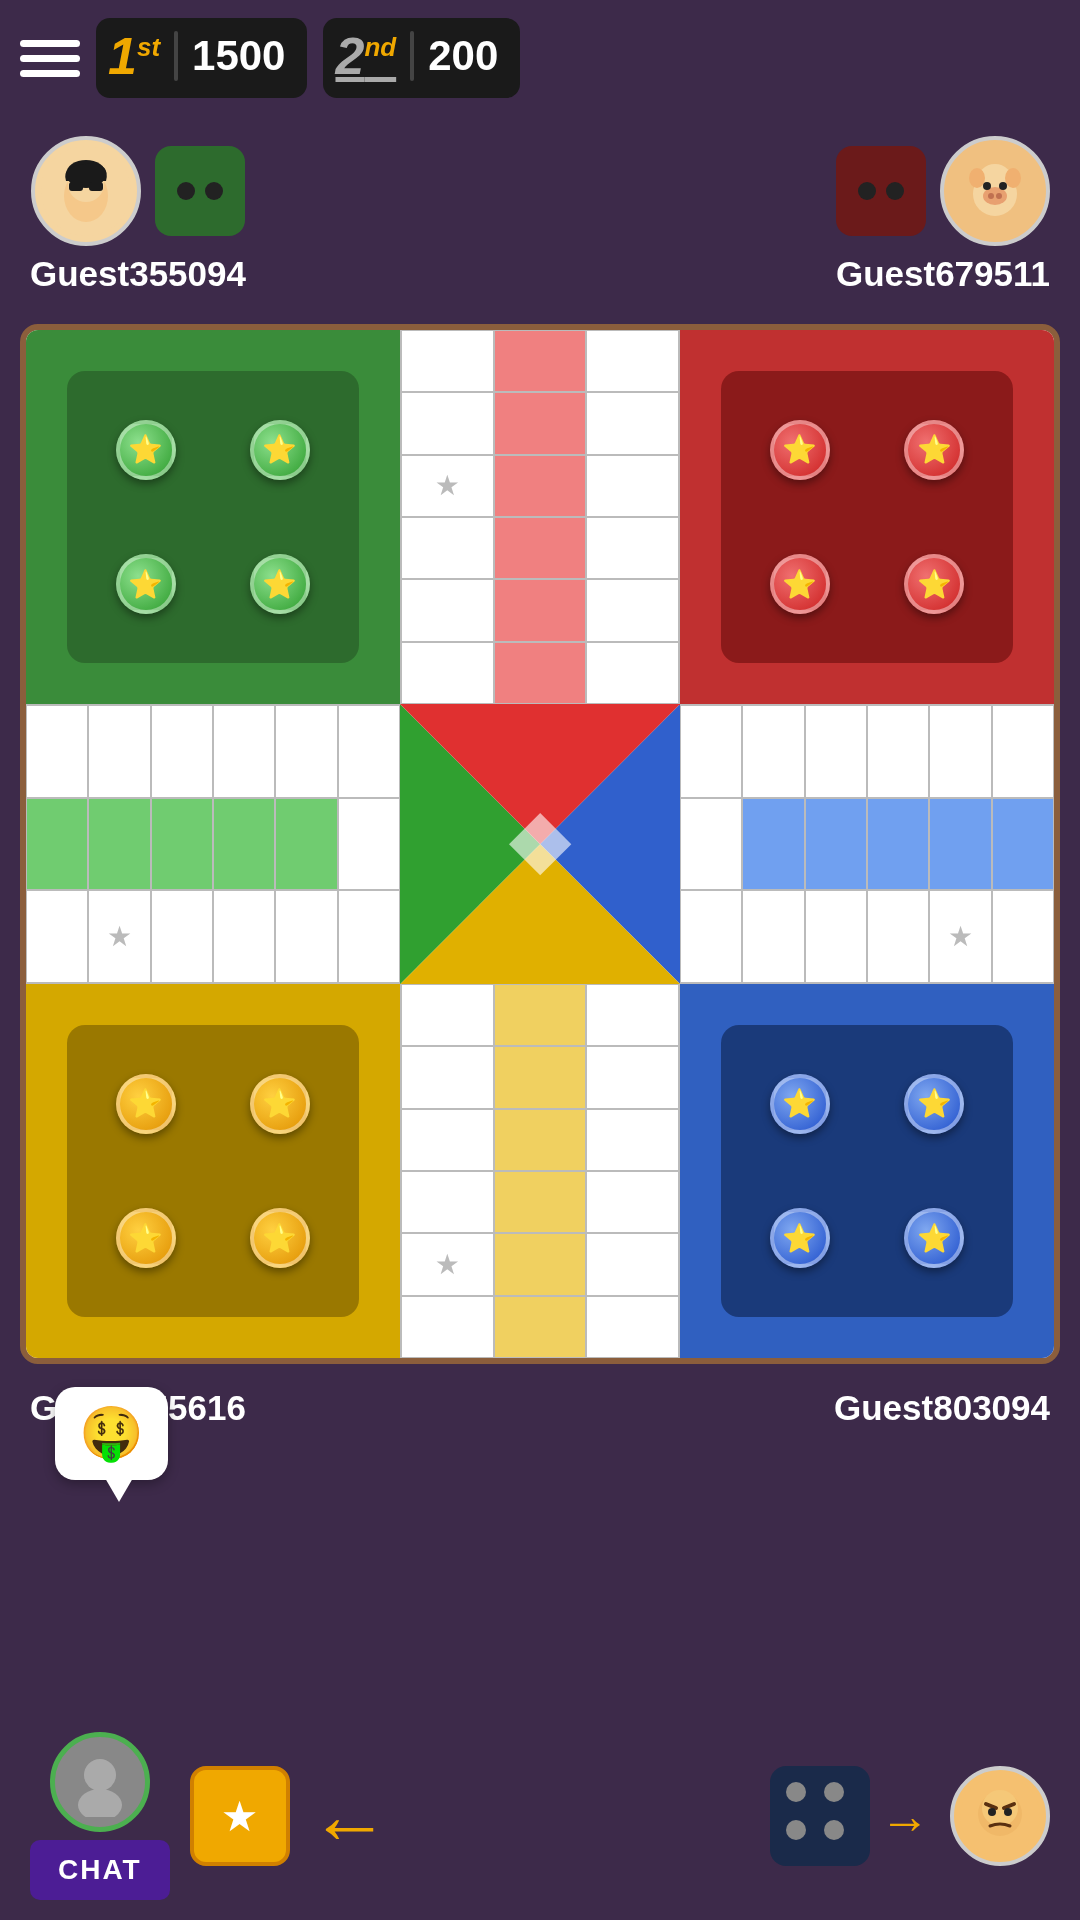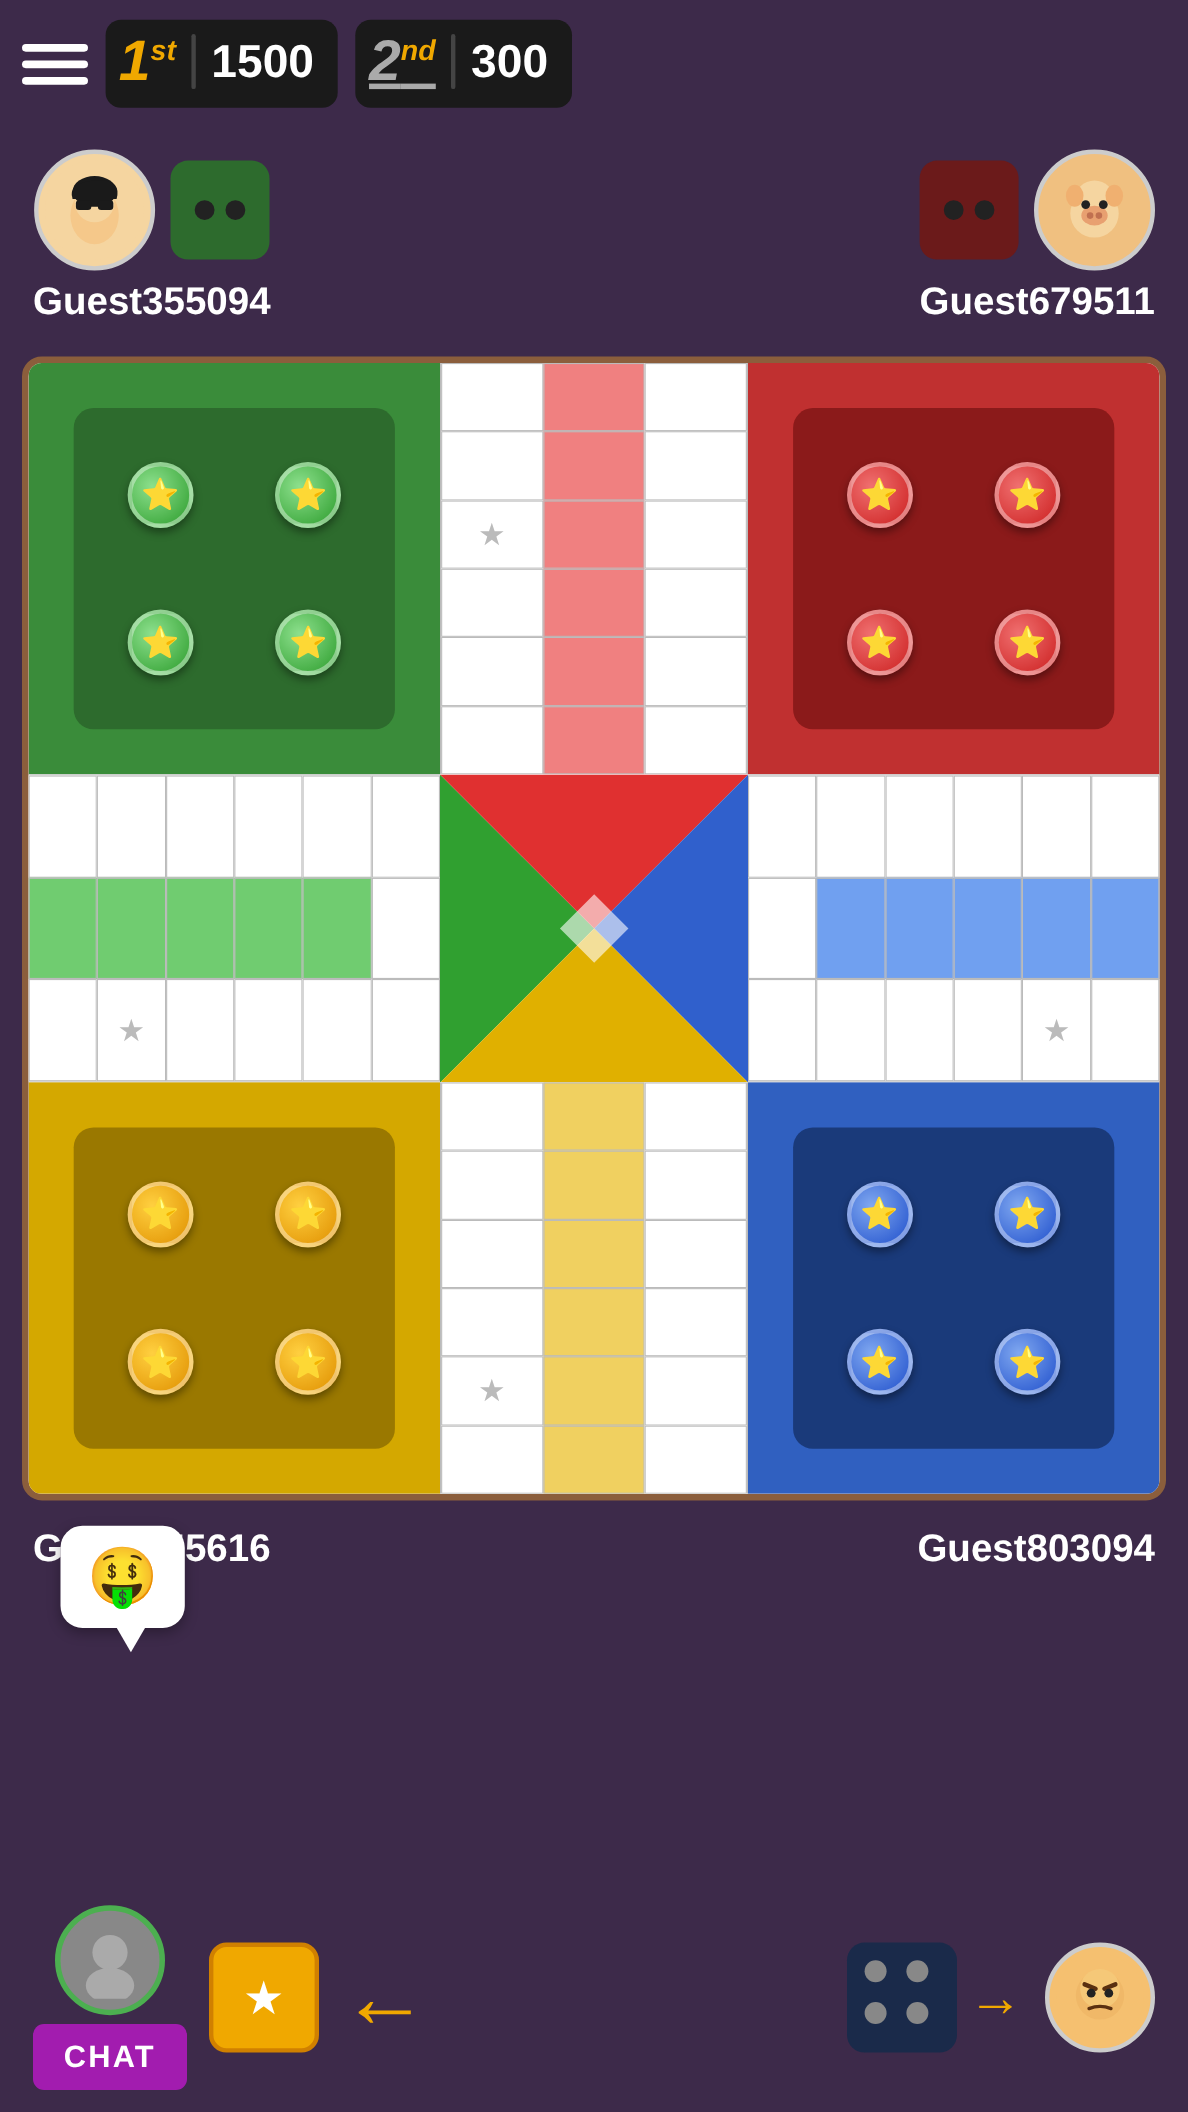--- a/index.html
+++ b/index.html
@@ -260,21 +260,21 @@
       position: absolute;
       bottom: 0;
       left: 0;
       right: 0;
       display: flex;
       align-items: center;
       padding: 20px 30px;
       gap: 20px;
     }
     .chat-btn {
-      background: #a21caf;
+      background: #4c1d95;
       color: white;
       font-size: 28px;
       font-weight: bold;
       padding: 14px 28px;
       border-radius: 10px;
       cursor: pointer;
       letter-spacing: 2px;
       text-align: right;
     }
     .current-player-avatar {
@@ -370,21 +370,21 @@
       1<span class="rank-sup">st</span>
     </span>
     <div class="score-divider"></div>
     <span class="score-value">1500</span>
   </div>
   <div class="score-badge">
     <span class="rank-label rank-label-2">
       2<span class="rank-sup">nd</span>
     </span>
     <div class="score-divider"></div>
-    <span class="score-value">300</span>
+    <span class="score-value">200</span>
   </div>
 </div>
 
 <div class="players-top">
 
   <div class="player-info">
     <div class="player-row">
       <div class="avatar female">
 
         <svg width="90" height="90" viewBox="0 0 90 90">

